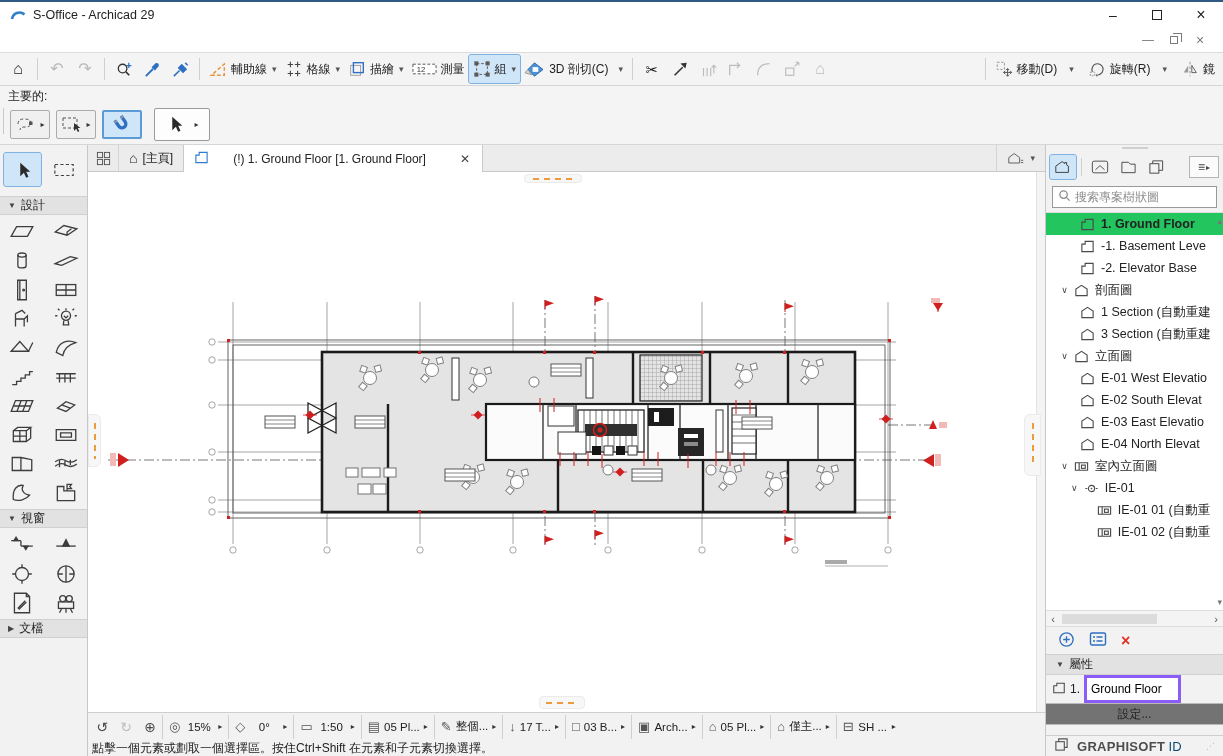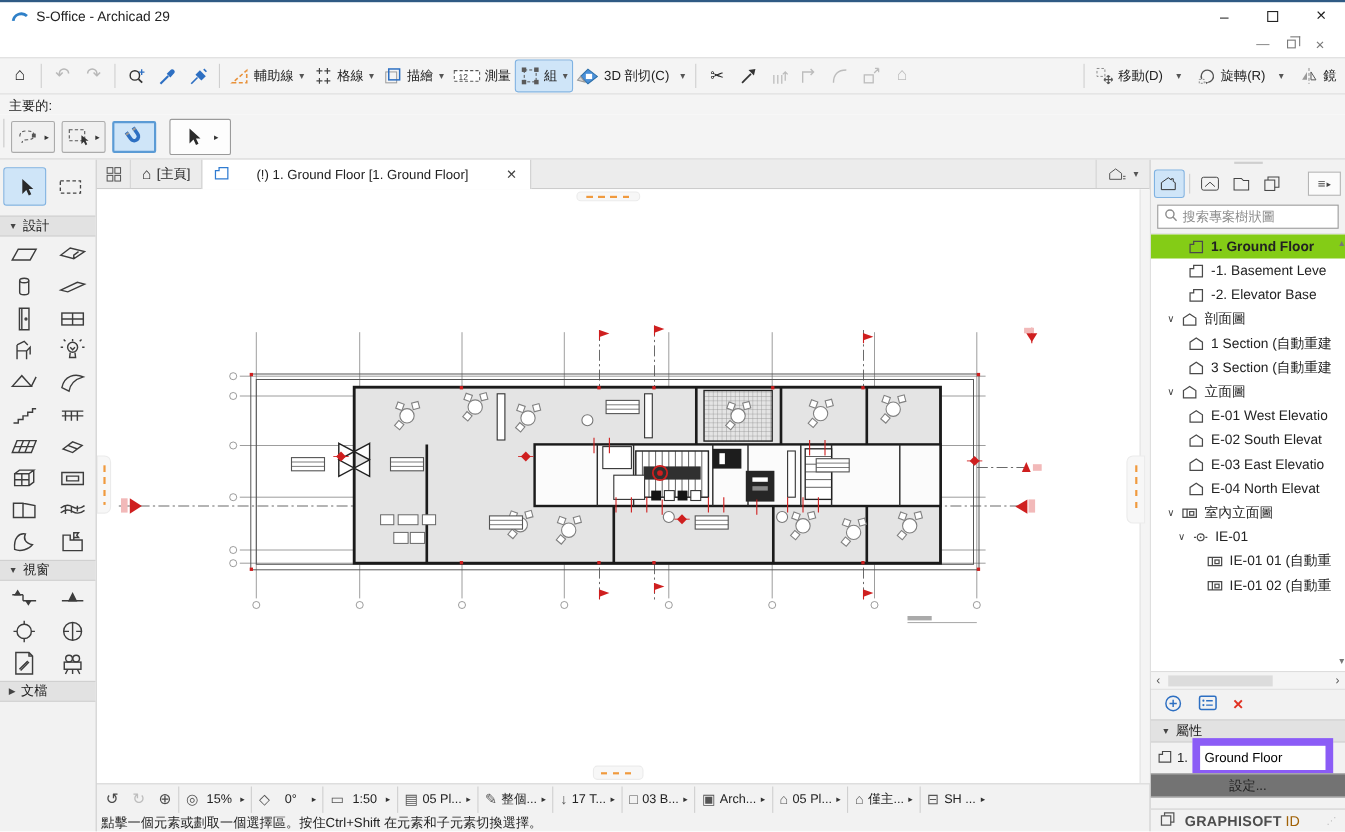--- a/index.html
+++ b/index.html
@@ -113,43 +113,43 @@
   .rp-ibtn { width:26px; height:24px; display:flex; align-items:center; justify-content:center; border-radius:2px; }
   .rp-ibtn.sel { background:#cfe5f8; outline:1px solid #7fb2e2; }
   .rp-menu { margin-left:auto; border:1px solid #b5b5b5; background:#fbfbfb; width:30px; height:22px;
     display:flex; align-items:center; justify-content:center; gap:1px; font-size:12px; color:#444; }
   .rp-search { margin:3px 6px 4px 6px; height:22px; background:#fff; border:1px solid #999;
     display:flex; align-items:center; padding:0 5px; gap:4px; }
   .rp-search input { border:none; outline:none; width:100%; font:inherit; color:#333; background:transparent; }
   .rp-search input::placeholder { color:#8c8c8c; }
   .tree { background:#fff; height:398px; overflow:hidden; position:relative; border-top:1px solid #dcdcdc; }
   .tree-row { height:22px; display:flex; align-items:center; gap:4px; white-space:nowrap; overflow:hidden; }
-  .tree-row.sel { background:#84cc16; font-weight:bold;text-align:center; }
+  .tree-row.sel { background:#22c55e; font-weight:bold;text-align:center; }
   .caret { font-size:9px; color:#444; width:11px; text-align:center; flex:none; }
   .ticon { width:17px; flex:none; display:flex; align-items:center; }
   .tlabel { overflow:hidden; font-size:12.5px; }
   .tree-sb-up { position:absolute; right:1px; top:3px; font-size:9px; color:#777; }
   .tree-sb-dn { position:absolute; right:1px; bottom:3px; font-size:9px; color:#777; }
   .hscroll { height:16px; background:#f4f4f4; border-top:1px solid #ddd; position:relative; }
   .hs-ar { position:absolute; top:0; height:100%; width:14px; display:flex; align-items:center;
     justify-content:center; color:#555; font-size:11px; }
   .hs-thumb { position:absolute; left:16px; top:3px; width:95px; height:10px; background:#dcdcdc; }
   .rp-actions { height:28px; display:flex; align-items:center; gap:14px; padding-left:12px; border-top:1px solid #ddd; }
   .rp-del { color:#e03122; font-size:16px; font-weight:bold; }
   .rp-header { height:21px; background:#e2e2e2; border-top:1px solid #d0d0d0; border-bottom:1px solid #d0d0d0;
     display:flex; align-items:center; gap:5px; padding-left:10px; }
   .rp-story { height:28px; display:flex; align-items:center; gap:4px; padding:0 6px; }
-  .rp-story input { width:128px; height:20px; border:7px solid #8b5cf6; background:#fff; font:inherit;
+  .rp-story input { width:97px; height:20px; border:3px solid #8b5cf6; background:#fff; font:inherit;
     padding:11px 4px; }
   .rp-settings { height:22px; margin:0; background:#737373; border:1px solid #b9b9b9; border-left:none;
     border-right:none; width:100%; text-align:center; }
   .rp-brand { margin-top:auto; height:21px; border-top:1px solid #cfcfcf; background:#f2f2f2;
     display:flex; align-items:center; gap:8px; padding:0 8px; }
   .brand-name { font-weight:bold; color:#4d4d4d; font-size:13px; letter-spacing:0.3px; }
-  .brand-id { color:#a16207; font-size:13px; }
+  .brand-id { color:#0c4a6e; font-size:13px; }
   .grip-dots { margin-left:auto; color:#c0c0c0; font-size:9px; }
 </style>
 </head>
 <body>
 
 <div class="titlebar">
   <span>
     <svg width="16" height="16" viewBox="0 0 16 16">
         <path d="M2 13 A7.5 7.5 0 0 1 14.5 8.5" stroke="#2f80c8" stroke-width="2.6" fill="none"></path>
       </svg>

